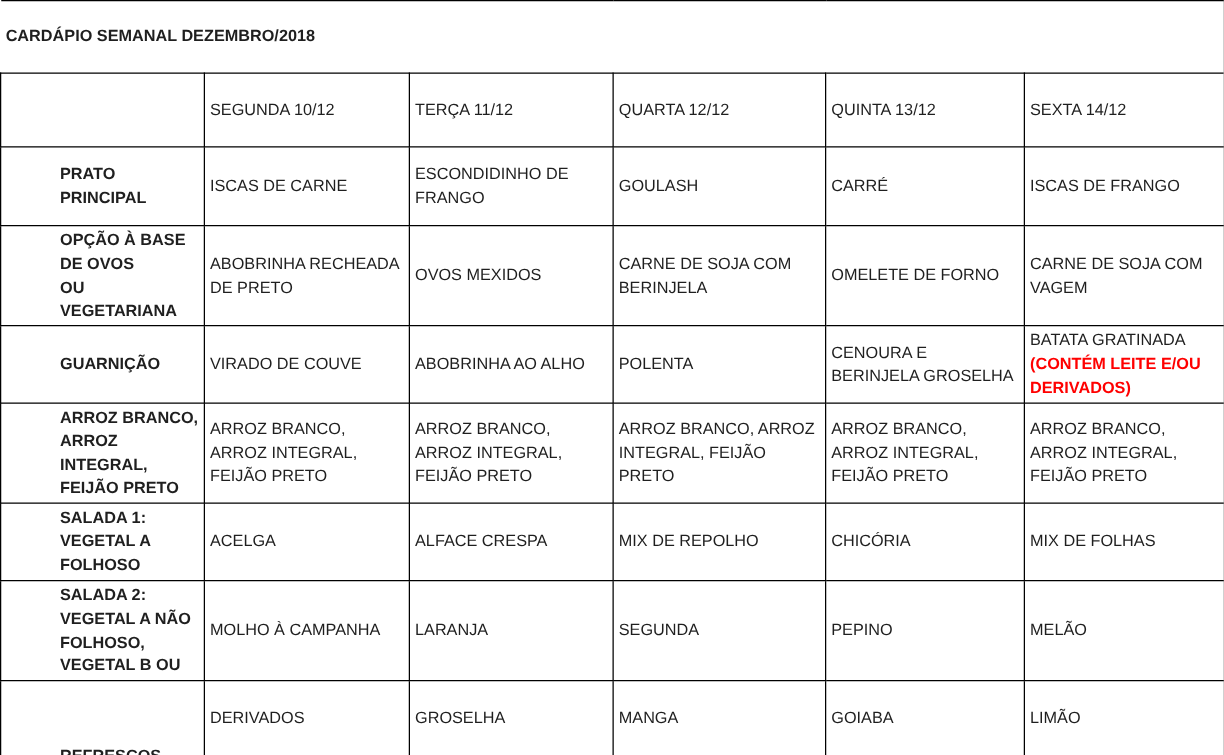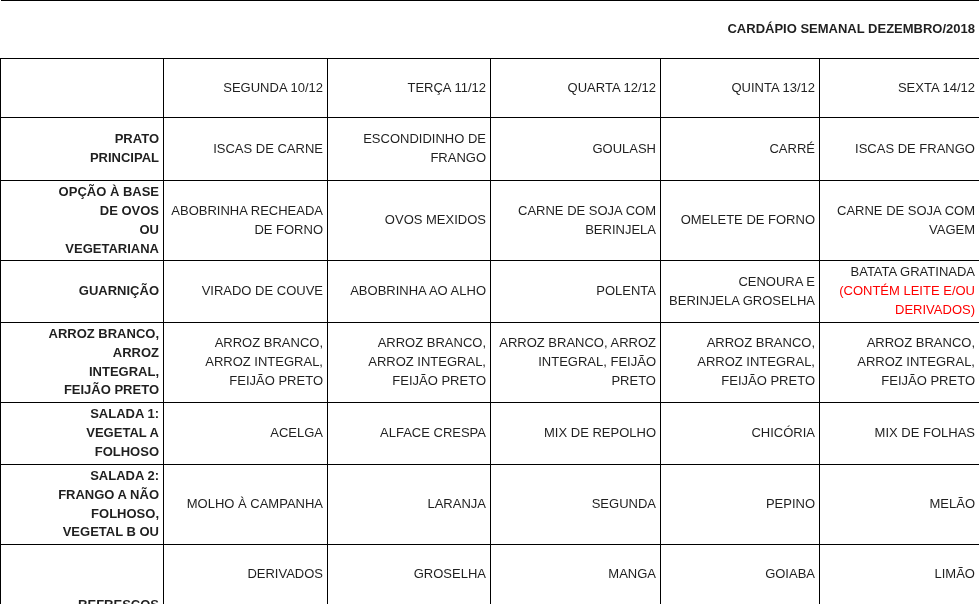--- a/index.html
+++ b/index.html
@@ -12,21 +12,21 @@
     font-family: "Liberation Sans", "DejaVu Sans", sans-serif;
   }
   table.menu {
     border-collapse: collapse;
     table-layout: fixed;
     width: 979px;
     color: #1f1f1f;
   }
   td {
     border: 1px solid #000000;
-    text-align: right;
+    text-align: left;
     vertical-align: middle;
     font-size: 13px;
     line-height: 1.45;
     padding: 2px 4px;
     overflow: hidden;
   }
   td.title {
     border-left: none;
     border-bottom: none;
     border-top: 1px solid #000;
@@ -39,21 +39,21 @@
   }
   td.lbl {
     font-weight: bold;
     padding-left: 47px;
   }
   td.cell {
     font-weight: normal;
   }
   .warn {
     color: #ff0000;
-    font-weight: normal;
+    font-weight: bold;
   }
 </style>
 </head>
 <body>
 
 <table class="menu">
   <colgroup>
     <col style="width:163px">
     <col style="width:164px">
     <col style="width:163px">
@@ -85,21 +85,21 @@
     <td class="cell">GOULASH</td>
     <td class="cell">CARRÉ</td>
     <td class="cell">ISCAS DE FRANGO</td>
   </tr>
 
   <tr style="height:62px">
     <td class="lbl">
       <div>OPÇÃO À BASE DE OVOS</div>
       <div>OU VEGETARIANA</div>
     </td>
-    <td class="cell">ABOBRINHA RECHEADA DE FORNO</td>
+    <td class="cell">ABOBRINHA RECHEADA DE PRETO</td>
     <td class="cell">OVOS MEXIDOS</td>
     <td class="cell">CARNE DE SOJA COM BERINJELA</td>
     <td class="cell">OMELETE DE FORNO</td>
     <td class="cell">CARNE DE SOJA COM VAGEM</td>
   </tr>
 
   <tr style="height:60px">
     <td class="lbl">
           <div>GUARNIÇÃO</div>
         </td>
@@ -133,21 +133,21 @@
     <td class="cell">ACELGA</td>
     <td class="cell">ALFACE CRESPA</td>
     <td class="cell">MIX DE REPOLHO</td>
     <td class="cell">CHICÓRIA</td>
     <td class="cell">MIX DE FOLHAS</td>
   </tr>
 
   <tr style="height:59px">
     <td class="lbl">
       <div>SALADA 2:</div>
-      <div>FRANGO A NÃO</div>
+      <div>VEGETAL A NÃO</div>
       <div>FOLHOSO, VEGETAL B OU</div>
     </td>
     <td class="cell">MOLHO À CAMPANHA</td>
     <td class="cell">LARANJA</td>
     <td class="cell">SEGUNDA</td>
     <td class="cell">PEPINO</td>
     <td class="cell">MELÃO</td>
   </tr>
 
   <tr style="height:60px">

